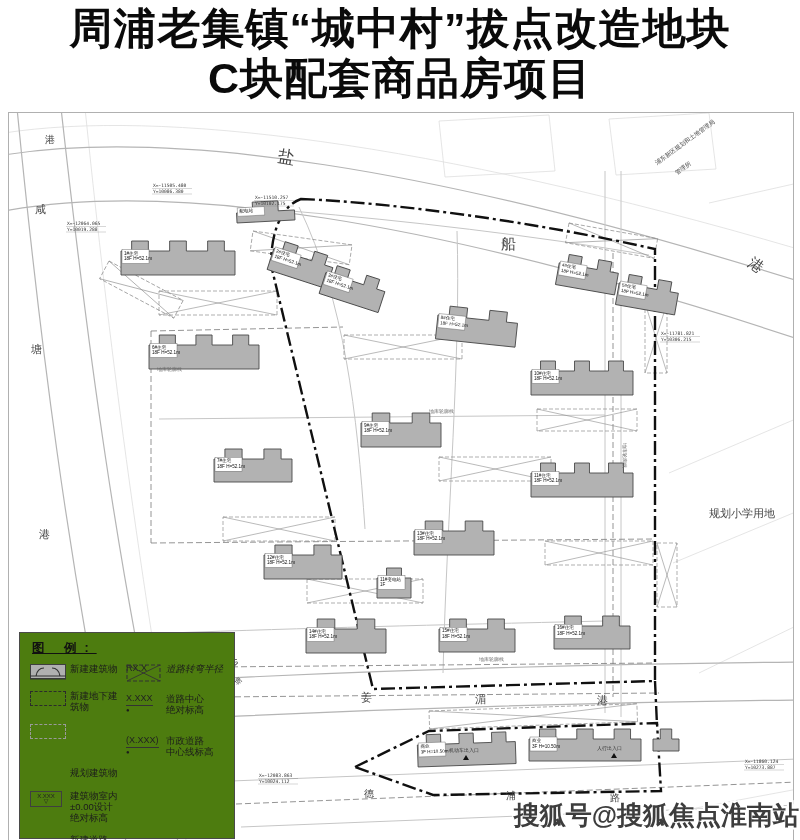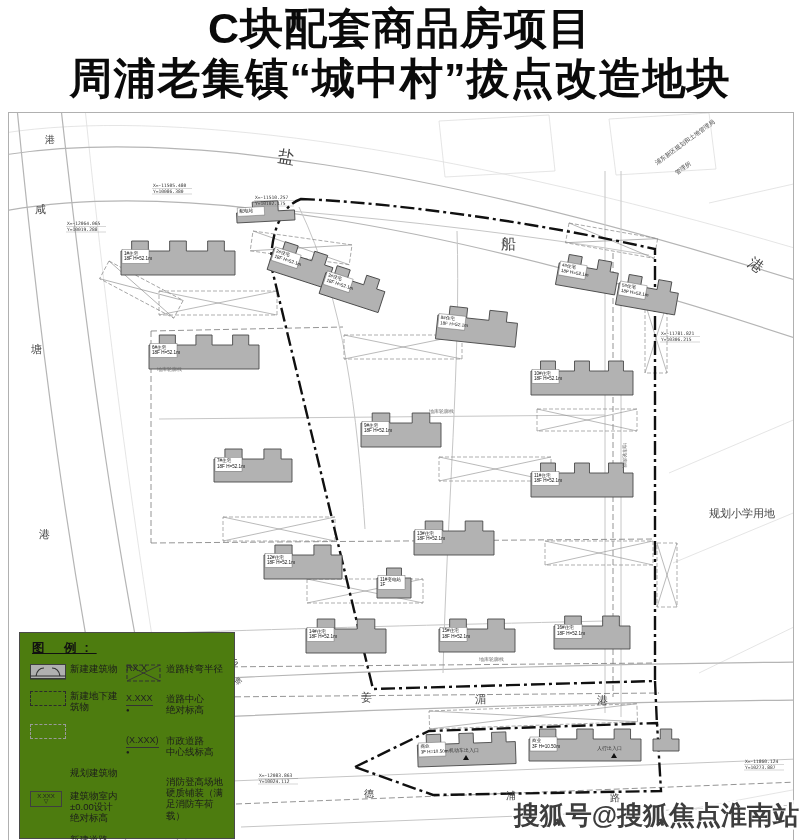--- a/index.html
+++ b/index.html
@@ -32,22 +32,22 @@
   .sym-underline{border-bottom:1px solid #333;padding-bottom:1px;}
   
   .watermark{position:absolute;right:1px;top:798px;font-size:26px;font-weight:800;
        color:#3d3d3d;letter-spacing:0px;
        text-shadow:-2px -2px 0 #fff,2px -2px 0 #fff,-2px 2px 0 #fff,2px 2px 0 #fff,0 0 3px #fff;}
 </style>
 </head>
 <body>
 
 <div class="title-block">
+  <div style="white-space: pre-line;">周浦老集镇“城中村”拔点改造地块</div>
   <div style="white-space: pre-line;">C块配套商品房项目</div>
-  <div style="white-space: pre-line;">周浦老集镇“城中村”拔点改造地块</div>
 </div>
 
 <div class="plan">
   <svg id="plan-svg" width="784" height="727" viewBox="0 0 784 727">
       <path d="M-5,20 C150,-4 420,28 789,136" fill="none" stroke="#dedede" stroke-width="0.8"></path>
       <path d="M76,-5 C96,190 124,430 178,733" fill="none" stroke="#dedede" stroke-width="0.8"></path>
       <path d="M430,8 L540,2 L546,58 L436,64 Z" fill="none" stroke="#dedede" stroke-width="0.8"></path>
       <path d="M600,6 L700,0 L707,56 L607,62 Z" fill="none" stroke="#dedede" stroke-width="0.8"></path>
       <path d="M700,90 L789,70" fill="none" stroke="#dedede" stroke-width="0.8"></path>
       <path d="M660,360 L789,305" fill="none" stroke="#dedede" stroke-width="0.8"></path>
@@ -366,21 +366,21 @@
         </span>
         <span class="lg-label" style="white-space: pre-line;">新建道路</span>
       </div>
     </div>
 
     <div class="lg-col lg-right">
       <div class="lg-item">
         <span class="lg-swatch">
           <span class="sym-text" style="white-space: pre-line;">RX.X</span>
         </span>
-        <span class="lg-label" style="white-space: pre-line;">道路转弯半径</span>
+        <span class="lg-label" style="white-space: pre-line; font-style: italic;">道路转弯半径</span>
       </div>
       <div class="lg-item">
         <span class="lg-swatch">
           <span>
               <span class="sym-text sym-underline" style="white-space: pre-line;">X.XXX</span>
           <span class="sym-dot" style="white-space: pre-line;">●</span>
             </span>
         </span>
         <span class="lg-label" style="white-space: pre-line;">道路中心
 绝对标高</span>
@@ -395,21 +395,18 @@
         <span class="lg-label" style="white-space: pre-line;">市政道路
 中心线标高</span>
       </div>
       <div class="lg-item">
         <span class="lg-swatch">
           <svg width="36" height="20" viewBox="0 0 36 20">
             <rect x="1" y="2" width="33" height="16" fill="none" stroke="#333" stroke-width="1.1" stroke-dasharray="4 2"></rect>
             <path d="M1,2 L34,18 M1,18 L34,2" stroke="#333" stroke-width="0.9" fill="none"></path>
           </svg>
         </span>
-        <span class="lg-label" style="white-space: pre-line;">消防登高场地
-硬质铺装（满
-足消防车荷载）</span>
       </div>
     </div>
   </div>
 </div>
 
 <div class="watermark" style="white-space: pre-line;">搜狐号@搜狐焦点淮南站</div>
 
 </body></html>

